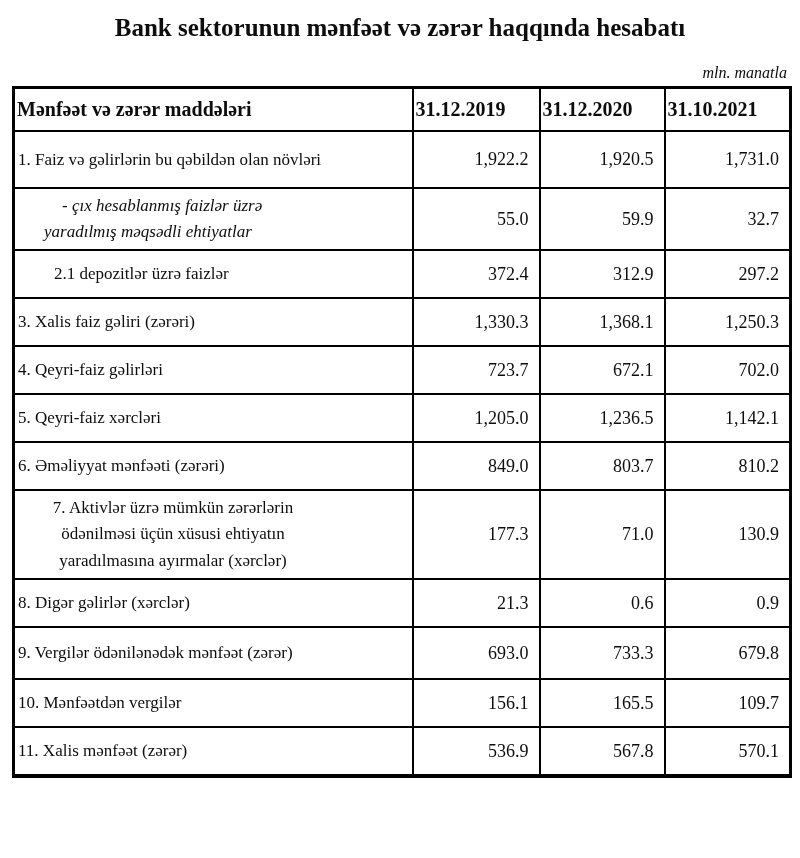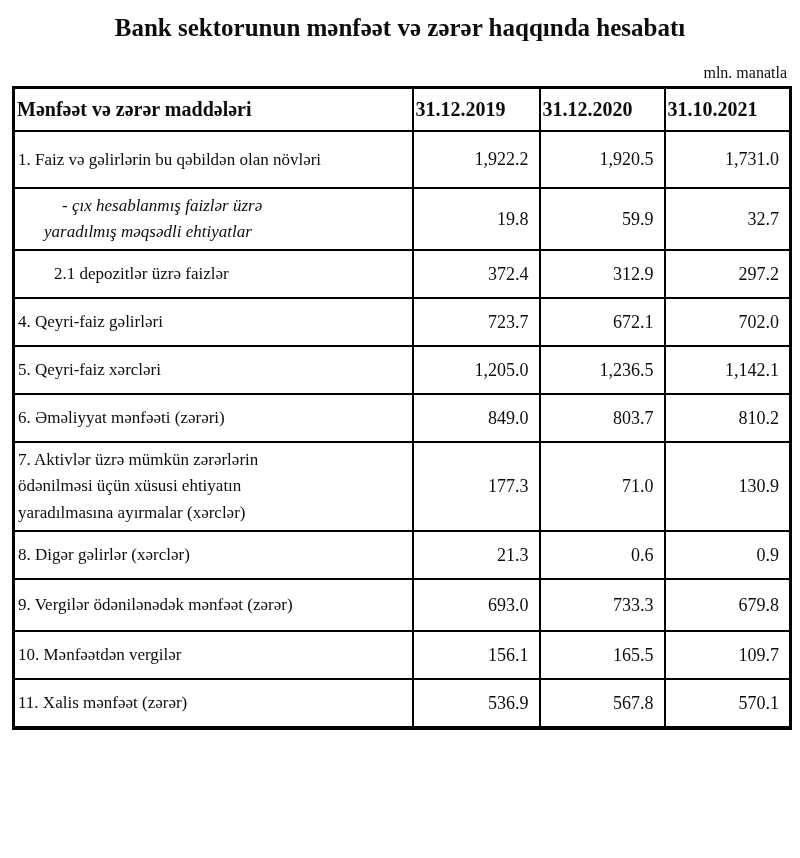--- a/index.html
+++ b/index.html
@@ -6,21 +6,21 @@
   body{
     width:800px;height:858px;background:#ffffff;color:#0d0d0d;
     font-family:"Liberation Serif","DejaVu Serif",serif;
     position:relative;overflow:hidden;
   }
   .title{
     text-align:center;font-weight:bold;font-size:25px;
     margin:14px 10px 0 10px;letter-spacing:0;
   }
   .unit-note{
-    text-align:right;font-size:16px;
+    text-align:right;font-style:italic;font-size:16px;
     margin:22px 13px 4px 0;
   }
   table.pl{
     border-collapse:collapse;table-layout:fixed;
     margin-left:12px;width:777px;
     border:3px solid #000;border-bottom:4px solid #000;
   }
   col.c-label{width:399px;}
   col.c-y1{width:127px;}
   col.c-y2{width:125px;}
@@ -32,21 +32,21 @@
   }
   td{height:42px;padding-left:44px;}
   td.label{font-size:17px;padding:2px 4px 2px 3px;text-align:left;}
   td.num{font-size:18px;text-align:right;padding-right:10px;}
   .lbl{display:block;}
   
   tr.ind .lbl{padding-left:36px;}
   
   tr.cix .lbl{padding-left:26px;text-indent:18px;width:270px;line-height:1.55;font-style:italic;}
   
-  tr.w3 .lbl{width:310px;line-height:1.55;}
+  tr.w3 .lbl{width:310px;line-height:1.55;text-align:center;}
   tr.hA td{height:51px;}
   tr.hB td{height:56px;}
   tr.hC td{height:83px;}
   tr.hD td{height:46px;}
 </style>
 </head>
 <body>
 
 <div class="title">Bank sektorunun mənfəət və zərər haqqında hesabatı</div>
 
@@ -73,31 +73,39 @@
           <span class="lbl">1. Faiz və gəlirlərin bu qəbildən olan növləri</span>
         </td>
       <td class="num">1,922.2</td>
       <td class="num">1,920.5</td>
       <td class="num">1,731.0</td>
     </tr>
     <tr class="cix hB">
       <td class="label">
           <span class="lbl">- çıx hesablanmış faizlər üzrə yaradılmış məqsədli ehtiyatlar</span>
         </td>
-      <td class="num">19.8</td>
+      <td class="num">55.0</td>
       <td class="num">59.9</td>
       <td class="num">32.7</td>
     </tr>
     <tr class="ind">
       <td class="label">
           <span class="lbl">2.1 depozitlər üzrə faizlər</span>
         </td>
       <td class="num">372.4</td>
       <td class="num">312.9</td>
       <td class="num">297.2</td>
+    </tr>
+    <tr>
+      <td class="label">
+          <span class="lbl">3. Xalis faiz gəliri (zərəri)</span>
+        </td>
+      <td class="num">1,330.3</td>
+      <td class="num">1,368.1</td>
+      <td class="num">1,250.3</td>
     </tr>
     <tr>
       <td class="label">
           <span class="lbl">4. Qeyri-faiz gəlirləri</span>
         </td>
       <td class="num">723.7</td>
       <td class="num">672.1</td>
       <td class="num">702.0</td>
     </tr>
     <tr>

